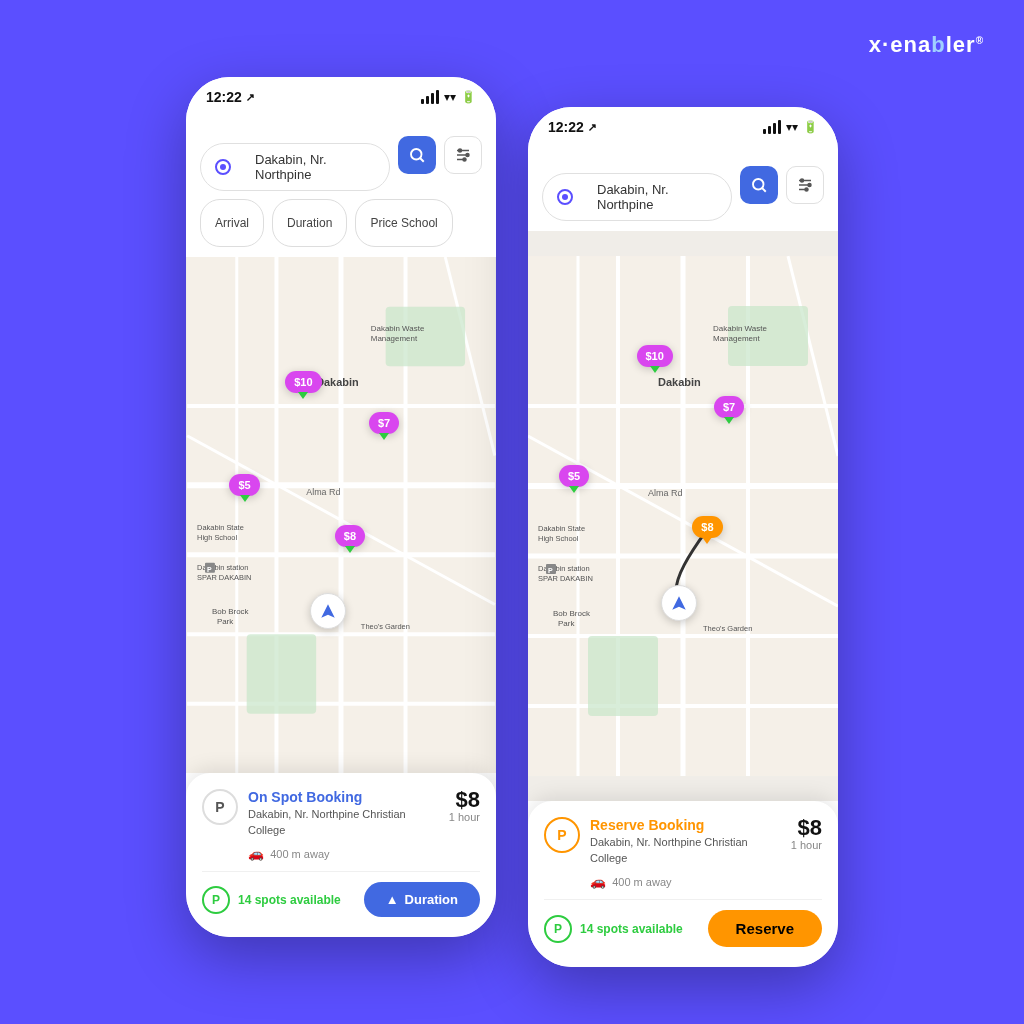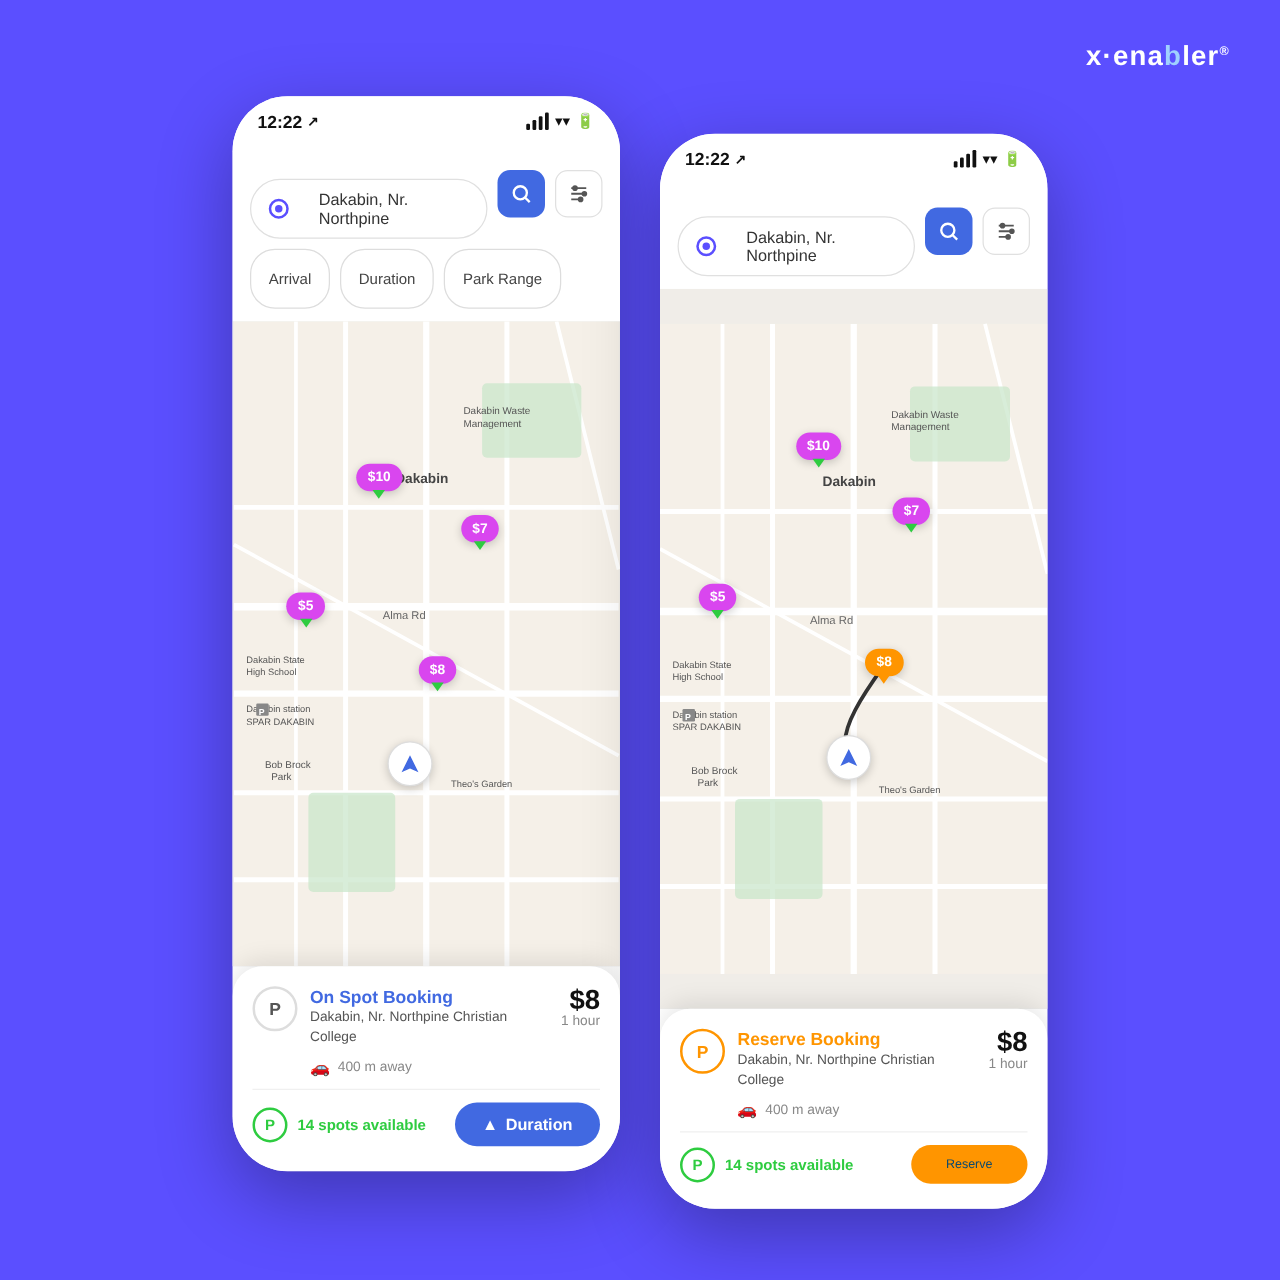--- a/index.html
+++ b/index.html
@@ -373,26 +373,26 @@
       padding: 10px 22px;
       font-size: 13px;
       font-weight: 700;
       cursor: pointer;
       display: flex;
       align-items: center;
       gap: 6px;
     }
     .reserve-btn {
       background: #ff9500;
-      color: #0c4a6e;
+      color: #000000;
       border: none;
       border-radius: 22px;
       padding: 10px 28px;
-      font-size: 10px;
-      font-weight: 400;
+      font-size: 15px;
+      font-weight: 700;
       cursor: pointer;
     }
   </style>
 </head>
 <body>
 
 <div class="brand">
   x·ena<span>b</span>ler<sup style="font-size:10px;">®</sup>
 </div>
 
@@ -436,21 +436,21 @@
             <line x1="4" y1="18" x2="12" y2="18"></line>
             <circle cx="18" cy="12" r="2" fill="#555"></circle>
             <circle cx="14" cy="18" r="2" fill="#555"></circle>
             <circle cx="8" cy="6" r="2" fill="#555"></circle>
           </svg>
         </div>
       </div>
       <div class="filter-pills">
         <div class="pill">Arrival</div>
         <div class="pill">Duration</div>
-        <div class="pill">Park Range</div>
+        <div class="pill">Price School</div>
       </div>
     </div>
 
     <div class="map-area">
       <div class="map-bg">
 
         <svg class="map-svg" viewBox="0 0 310 520" xmlns="http://www.w3.org/2000/svg">
 
           <rect width="310" height="520" fill="#f5f0e8"></rect>
 

